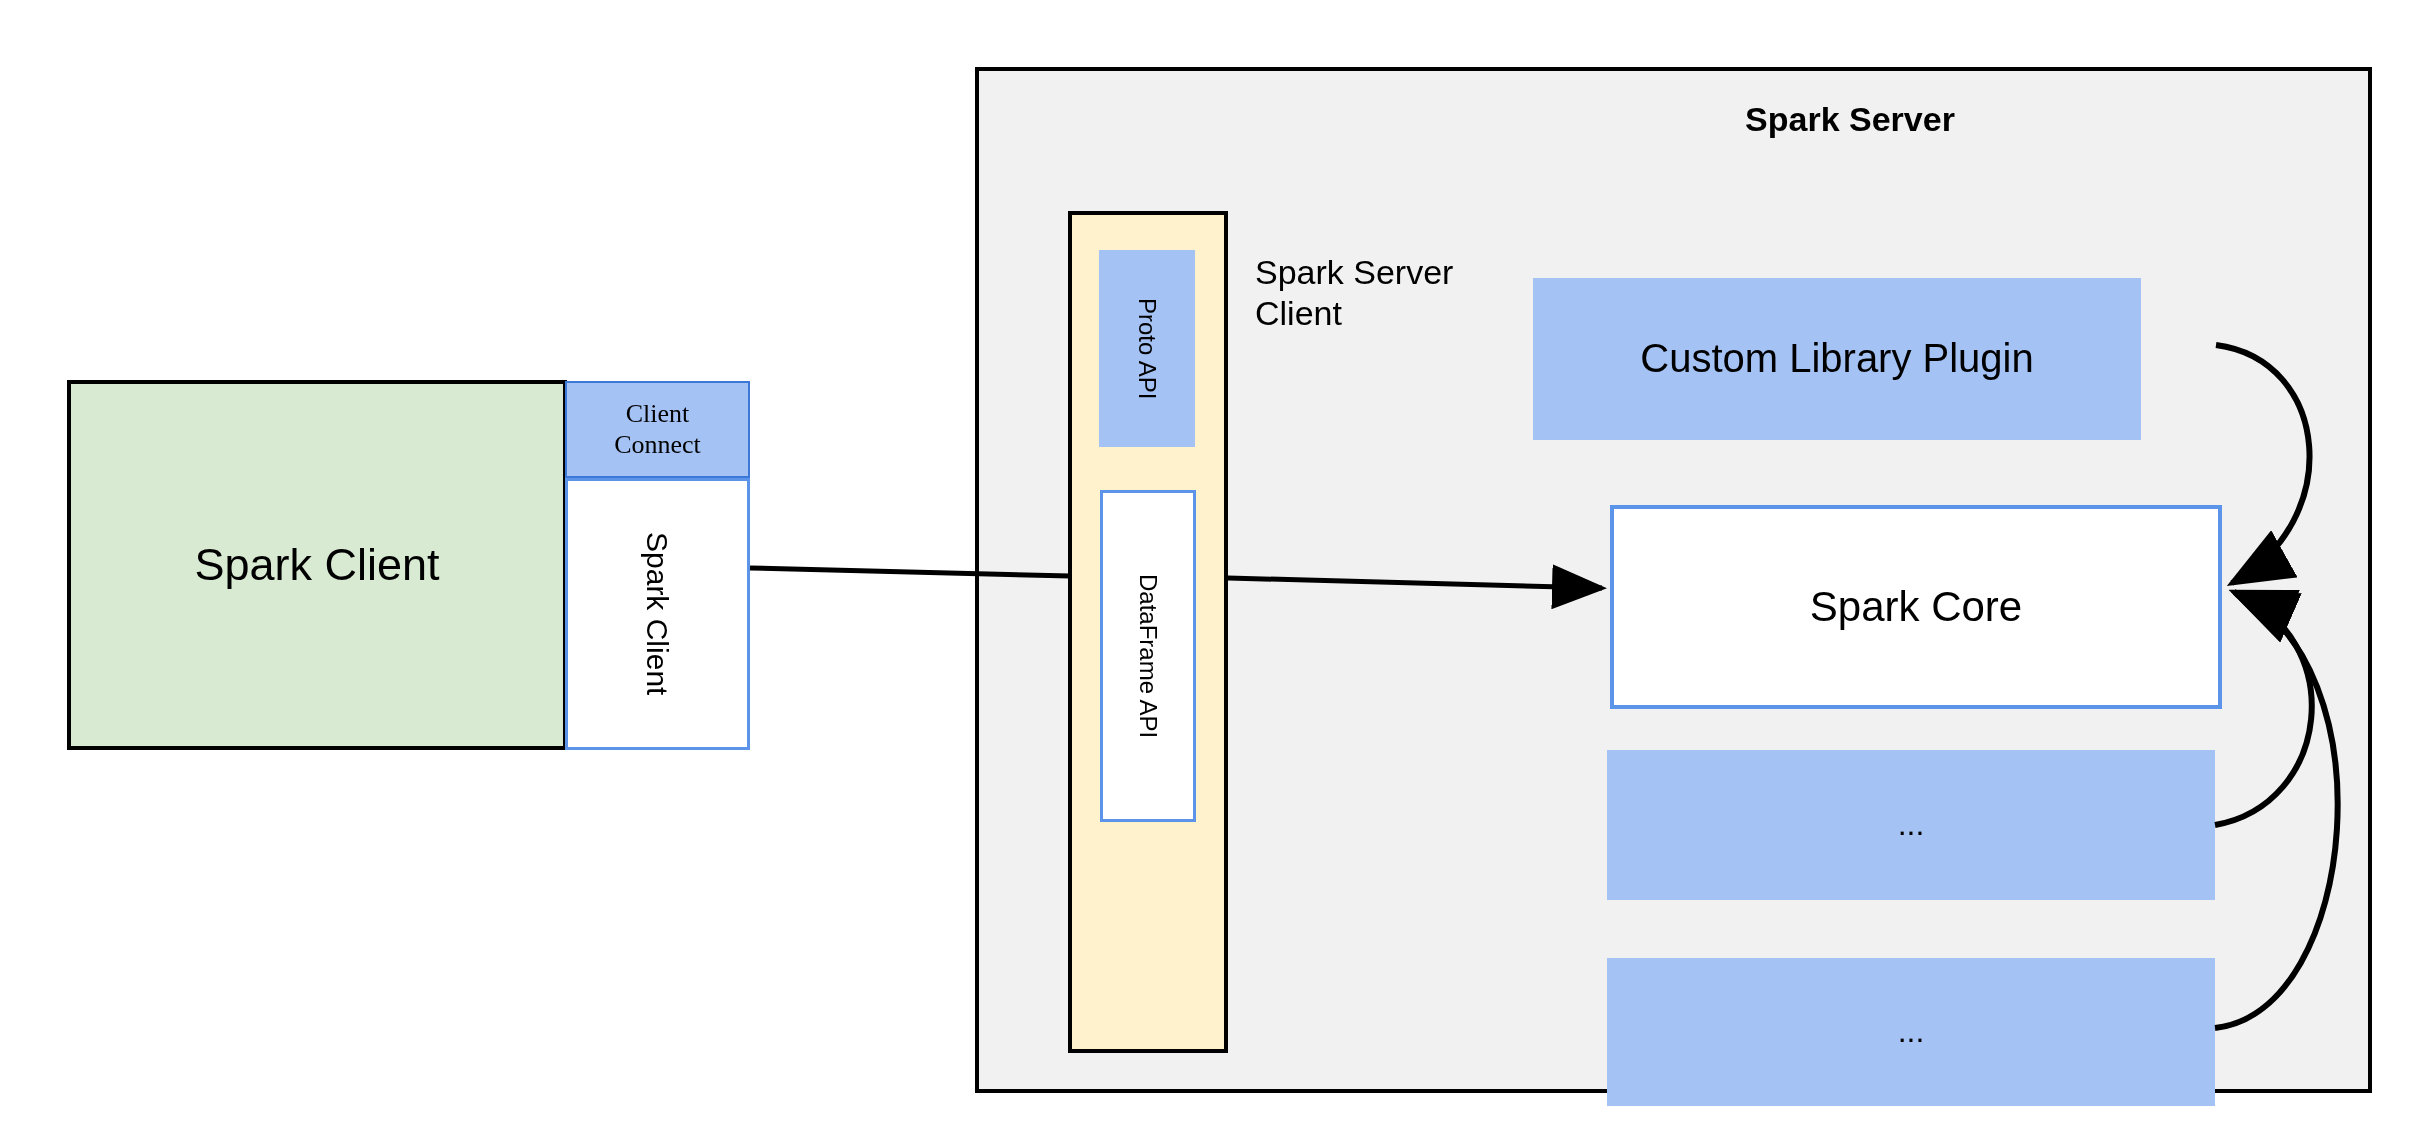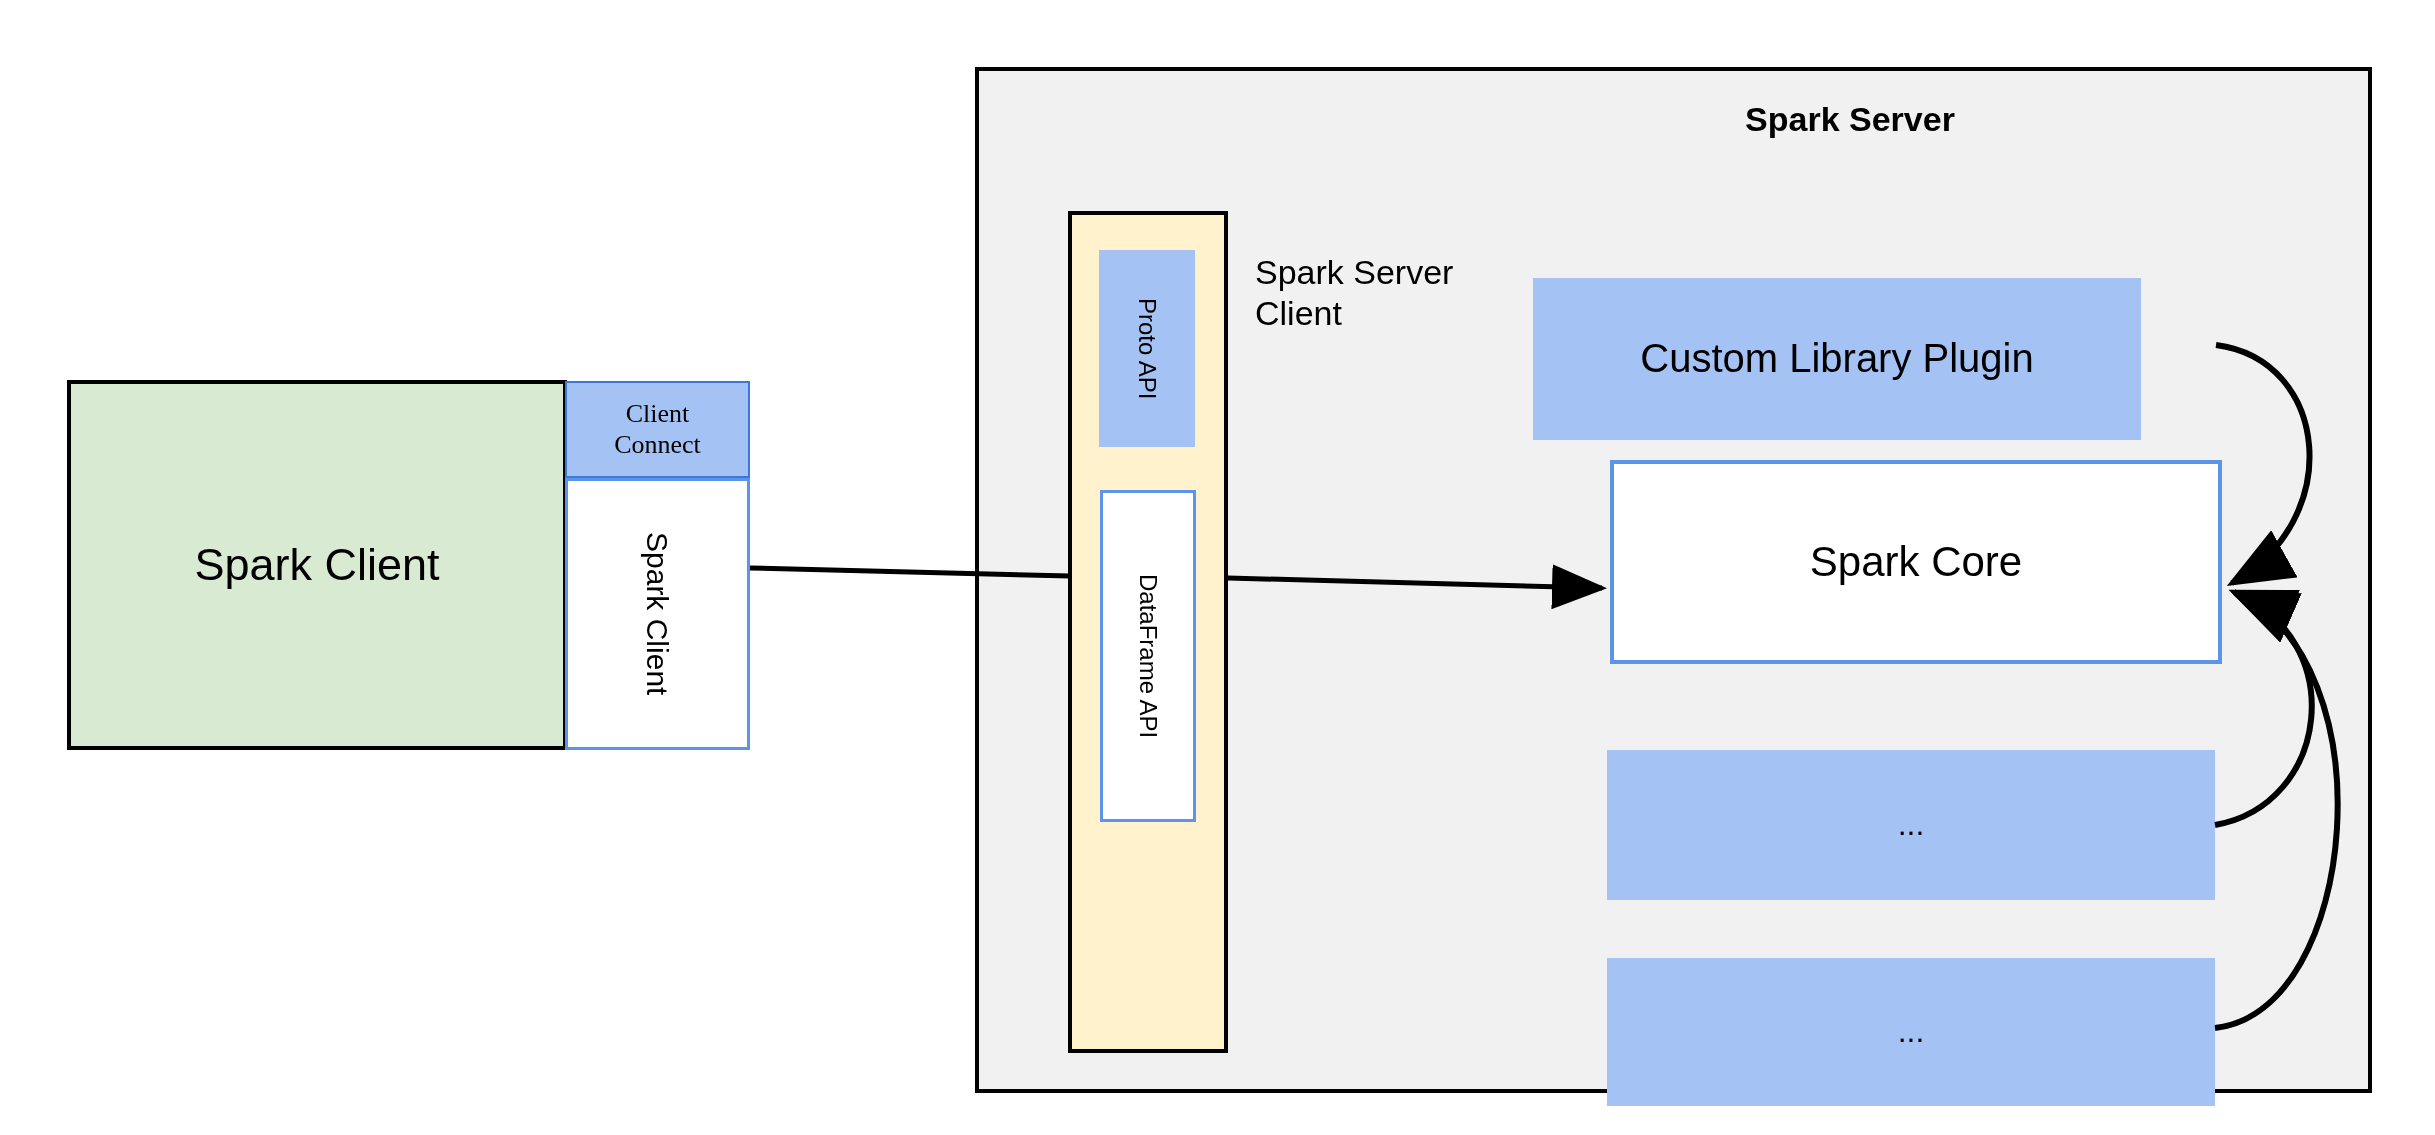--- a/index.html
+++ b/index.html
@@ -144,21 +144,21 @@
     left: 1533px;
     top: 278px;
     width: 608px;
     height: 162px;
     background: #A4C2F4;
     font-size: 40px;
     z-index: 6;
   }
   #spark-core {
     left: 1610px;
-    top: 460px;
+    top: 505px;
     width: 612px;
     height: 204px;
     background: #FFFFFF;
     border: 4px solid #5B94E8;
     font-size: 42px;
     z-index: 6;
   }
   #ellipsis-1 {
     left: 1607px;
     top: 750px;

